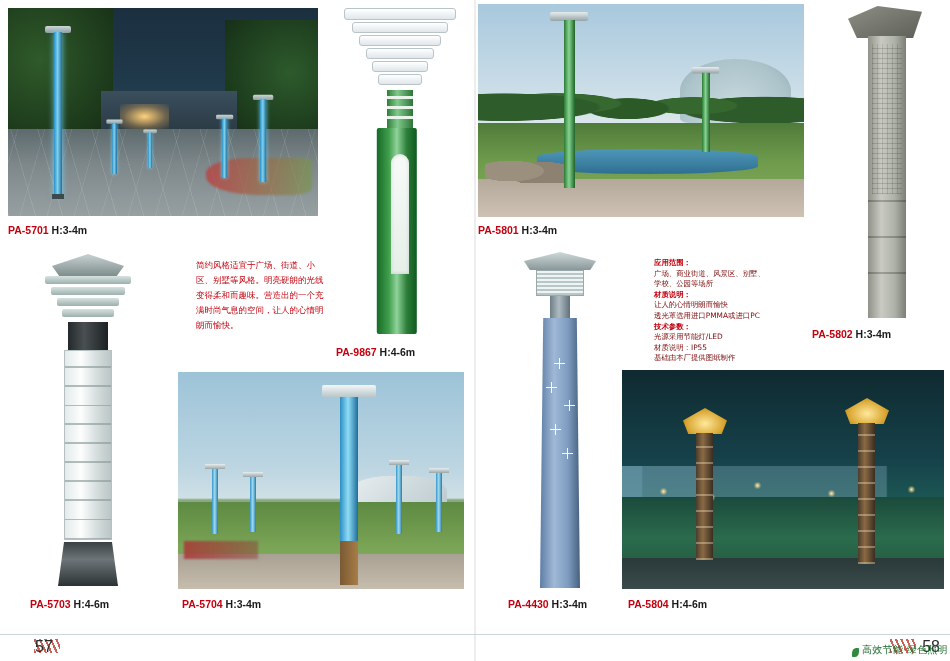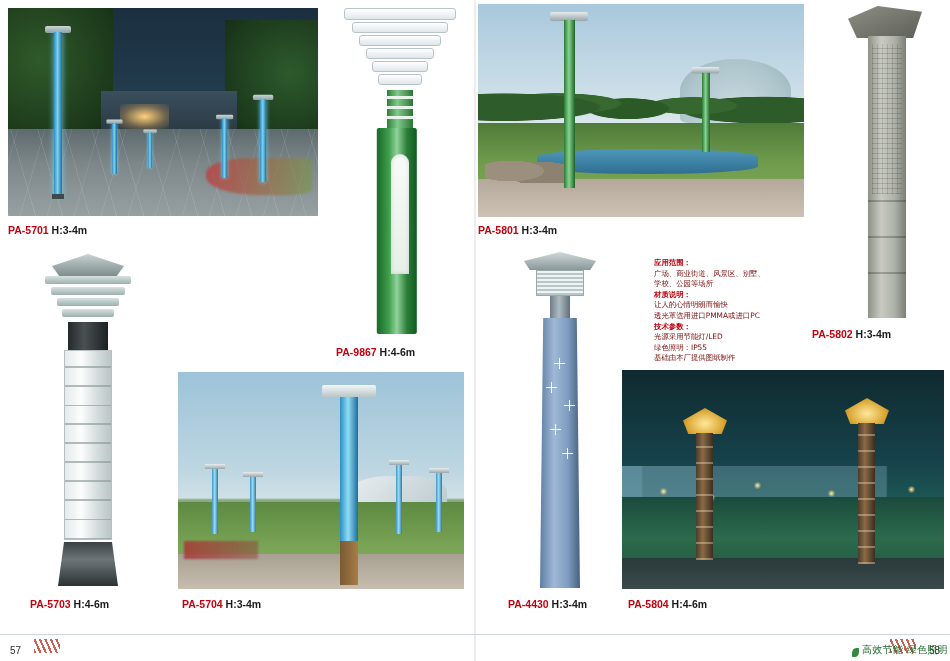--- a/index.html
+++ b/index.html
@@ -374,22 +374,23 @@
   .specs .hd { color: #c3000e; font-weight: bold; }
   .specs .ln { color: #7b0a0a; }
 
   
   .footer-line {
     position: absolute; left: 0; bottom: 26px; width: 950px; height: 1px;
     background: #cfd6d9;
   }
   .folio {
     position: absolute; bottom: 5px;
-    font-size: 10px; color: #2a2a2a;
+    font-size: 16px; color: #2a2a2a;
     font-family: "Liberation Sans", sans-serif;
+    margin-left: 25px;
   }
   #folio-l { left: 10px; }
   #folio-r { right: 10px; }
   .foot-tag {
     position: absolute; bottom: 4px;
     font-size: 10px; color: #1f6b2f;
     font-family: "DejaVu Sans", sans-serif;
     letter-spacing: .3px;
   }
   #foot-tag-l { left: 862px; }
@@ -592,31 +593,32 @@
     <div class="lamp5804" style="left:236px; top:28px; height:166px;">
       <div class="head"></div>
       <div class="col"></div>
     </div>
   </div>
   <div class="caption" style="left:628px; top:598px;">
     <span>PA-5804</span>
     <span class="h">H:4-6m</span>
   </div>
 
+  <div class="intro">简约风格适宜于广场、街道、小区、别墅等风格。明亮硬朗的光线变得柔和而趣味。营造出的一个充满时尚气息的空间，让人的心情明朗而愉快。</div>
 
   <div class="specs">
     <div class="hd">应用范围：</div>
     <div class="ln">广场、商业街道、风景区、别墅、</div>
     <div class="ln">学校、公园等场所</div>
     <div class="hd">材质说明：</div>
     <div class="ln">让人的心情明朗而愉快</div>
     <div class="ln">透光罩选用进口PMMA或进口PC</div>
     <div class="hd">技术参数：</div>
     <div class="ln">光源采用节能灯/LED</div>
-    <div class="ln">绿色照明：IP55</div>
+    <div class="ln">材质说明：IP55</div>
     <div class="ln">基础由本厂提供图纸制作</div>
   </div>
 
   <div class="footer-line"></div>
   <div class="corner" id="corner-l"></div>
   <div class="corner" id="corner-r"></div>
   <div class="folio" id="folio-l">57</div>
   <div class="folio" id="folio-r">58</div>
   <div class="foot-leaf" style="left:852px;"></div>
   <div class="foot-tag" id="foot-tag-l">高效节能·绿色照明</div>

